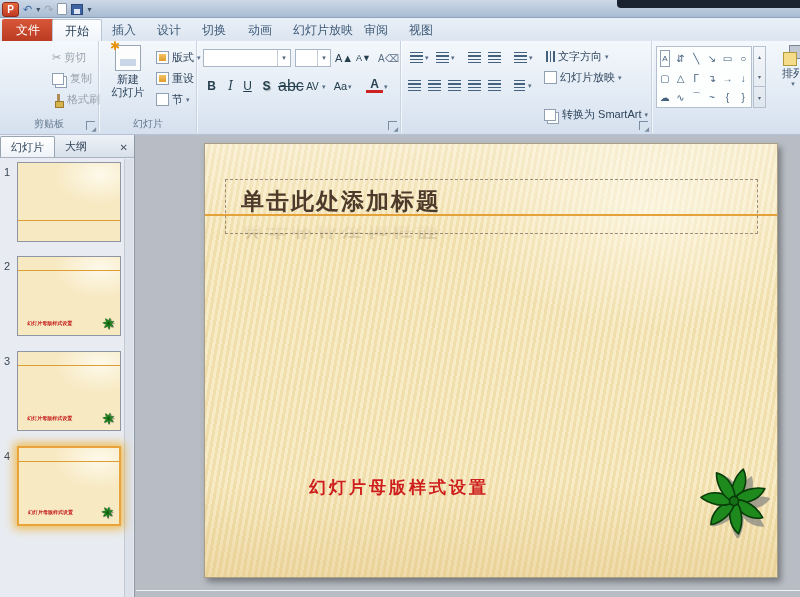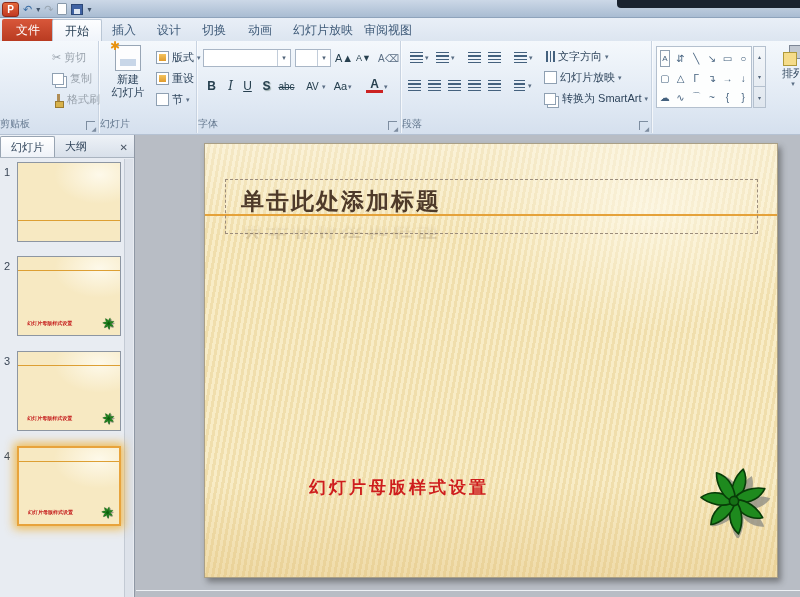--- a/index.html
+++ b/index.html
@@ -26,21 +26,21 @@
   .tabrow { position:absolute; left:0; top:18px; width:800px; height:23px;
     background:linear-gradient(#e9eff7,#dce5f0); }
   .tab { position:absolute; top:1px; height:22px; line-height:22px; padding:0 12px; font-size:12px; color:#3e5a78; }
   .tab-file { left:2px; background:linear-gradient(#d8573a,#b93b21); color:#fff; border-radius:2px 2px 0 0; padding:0 14px; top:1px; }
   .tab-active { background:linear-gradient(#fdfeff,#f0f4fa); border:1px solid #b9c6d5; border-bottom:none; border-radius:2px 2px 0 0; color:#2b4257; }
 
   
   .ribbon { position:absolute; left:0; top:41px; width:800px; height:94px;
     background:linear-gradient(#f4f8fc,#dfe8f3 70%,#d5e0ee); border-bottom:1px solid #b5c2d3; }
   .group { position:absolute; top:0; height:92px; border-right:1px solid #c8d3e1; box-shadow:1px 0 0 #ffffffaa; }
-  .group-label { position:absolute; left:0; right:0; bottom:2px; text-align:left; font-size:10px; color:#64788f; }
+  .group-label { position:absolute; left:0; right:0; bottom:2px; text-align:center; font-size:10px; color:#64788f; }
   .launcher { position:absolute; right:3px; bottom:3px; width:9px; height:9px;
     border-left:1px solid #7d8da0; border-top:1px solid #7d8da0; }
   .launcher::after { content:"◢"; position:absolute; right:-1px; bottom:-2px; font-size:6px; color:#7d8da0; }
 
   .bigbtn { position:absolute; top:3px; display:flex; flex-direction:column; align-items:center; width:46px; height:70px;
     border:1px solid transparent; border-radius:2px; }
   .bigbtn .cap { font-size:11px; color:#2f455c; text-align:center; line-height:13px; }
   .ddarrow { font-size:7px; color:#5a6e84; }
 
   .smallbtn { position:absolute; height:19px; display:flex; align-items:center; gap:3px; font-size:11px; color:#2f455c; white-space:nowrap; }
@@ -166,21 +166,21 @@
 
   <div class="tabrow">
     <div class="tab tab-file" style="left:2px">文件</div>
     <div class="tab tab-active" style="left:52px">开始</div>
     <div class="tab" style="left:100px">插入</div>
     <div class="tab" style="left:145px">设计</div>
     <div class="tab" style="left:190px">切换</div>
     <div class="tab" style="left:236px">动画</div>
     <div class="tab" style="left:281px">幻灯片放映</div>
     <div class="tab" style="left:352px">审阅</div>
-    <div class="tab" style="left:376px">视图</div>
+    <div class="tab" style="left:397px">视图</div>
   </div>
 
   <div class="ribbon">
 
     <div class="group" style="left:0;width:99px">
       <div class="smallbtn dim" style="left:52px;top:7px">
         <span>✂</span>
         <span>剪切</span>
       </div>
       <div class="smallbtn dim" style="left:52px;top:28px">
@@ -226,29 +226,28 @@
         <span class="dd">▾</span>
       </div>
       <div class="fontbtn" style="position:absolute;left:137px;top:8px;font-size:11px">A▲</div>
       <div class="fontbtn" style="position:absolute;left:157px;top:8px;font-size:9px">A▼</div>
       <div class="fontbtn" style="position:absolute;left:180px;top:8px;font-size:10px;color:#5a6e84">A⌫</div>
 
       <div class="fontbtn" style="position:absolute;left:5px;top:36px;font-weight:bold">B</div>
       <div class="fontbtn" style="position:absolute;left:24px;top:36px;font-style:italic;font-family:'DejaVu Serif',serif">I</div>
       <div class="fontbtn" style="position:absolute;left:41px;top:36px;text-decoration:underline">U</div>
       <div class="fontbtn" style="position:absolute;left:60px;top:36px;font-weight:bold;text-shadow:1px 1px 1px #9aa">S</div>
-      <div class="fontbtn" style="position:absolute;left:80px;top:36px;font-size:10px;text-decoration:line-through">abc</div>
+      <div class="fontbtn" style="position:absolute;left:80px;top:36px;font-size:16px;text-decoration:line-through">abc</div>
       <div class="fontbtn" style="position:absolute;left:106px;top:36px;font-size:10px">AV</div>
       <span class="ddarrow" style="position:absolute;left:124px;top:42px">▾</span>
       <div class="fontbtn" style="position:absolute;left:134px;top:36px;font-size:11px">Aa</div>
       <span class="ddarrow" style="position:absolute;left:150px;top:42px">▾</span>
       <div class="fontbtn" style="position:absolute;left:168px;top:36px;font-weight:bold;border-bottom:3px solid #c22;height:16px">A</div>
       <span class="ddarrow" style="position:absolute;left:186px;top:42px">▾</span>
 
-      <div class="group-label">字体</div>
       <div class="launcher"></div>
     </div>
 
     <div class="group" style="left:402px;width:250px">
       <span class="bars" style="position:absolute;left:8px;top:11px"></span>
       <span class="ddarrow" style="position:absolute;left:23px;top:13px">▾</span>
       <span class="bars" style="position:absolute;left:34px;top:11px"></span>
       <span class="ddarrow" style="position:absolute;left:49px;top:13px">▾</span>
       <span class="bars" style="position:absolute;left:66px;top:11px"></span>
       <span class="bars" style="position:absolute;left:86px;top:11px"></span>
@@ -266,26 +265,25 @@
       <div class="smallbtn" style="left:142px;top:6px">
         <span class="bars short" style="transform:rotate(90deg)"></span>
         <span>文字方向</span>
         <span class="ddarrow">▾</span>
       </div>
       <div class="smallbtn" style="left:142px;top:27px">
         <span class="ic-sheet"></span>
         <span>幻灯片放映</span>
         <span class="ddarrow">▾</span>
       </div>
-      <div class="smallbtn" style="left:142px;top:48px">
+      <div class="smallbtn" style="left:142px;top:64px">
         <span class="ic-copy"></span>
         <span>转换为 SmartArt</span>
         <span class="ddarrow">▾</span>
       </div>
-      <div class="group-label">段落</div>
       <div class="launcher"></div>
     </div>
 
     <div class="group" style="left:653px;width:147px;border-right:none">
       <div class="shape-gallery">
         <span class="shape-cell" style="border:1px solid #8fa0b2;margin:3px;font-size:8px">A</span>
         <span class="shape-cell">⇵</span>
         <span class="shape-cell">╲</span>
         <span class="shape-cell">↘</span>
         <span class="shape-cell">▭</span>

